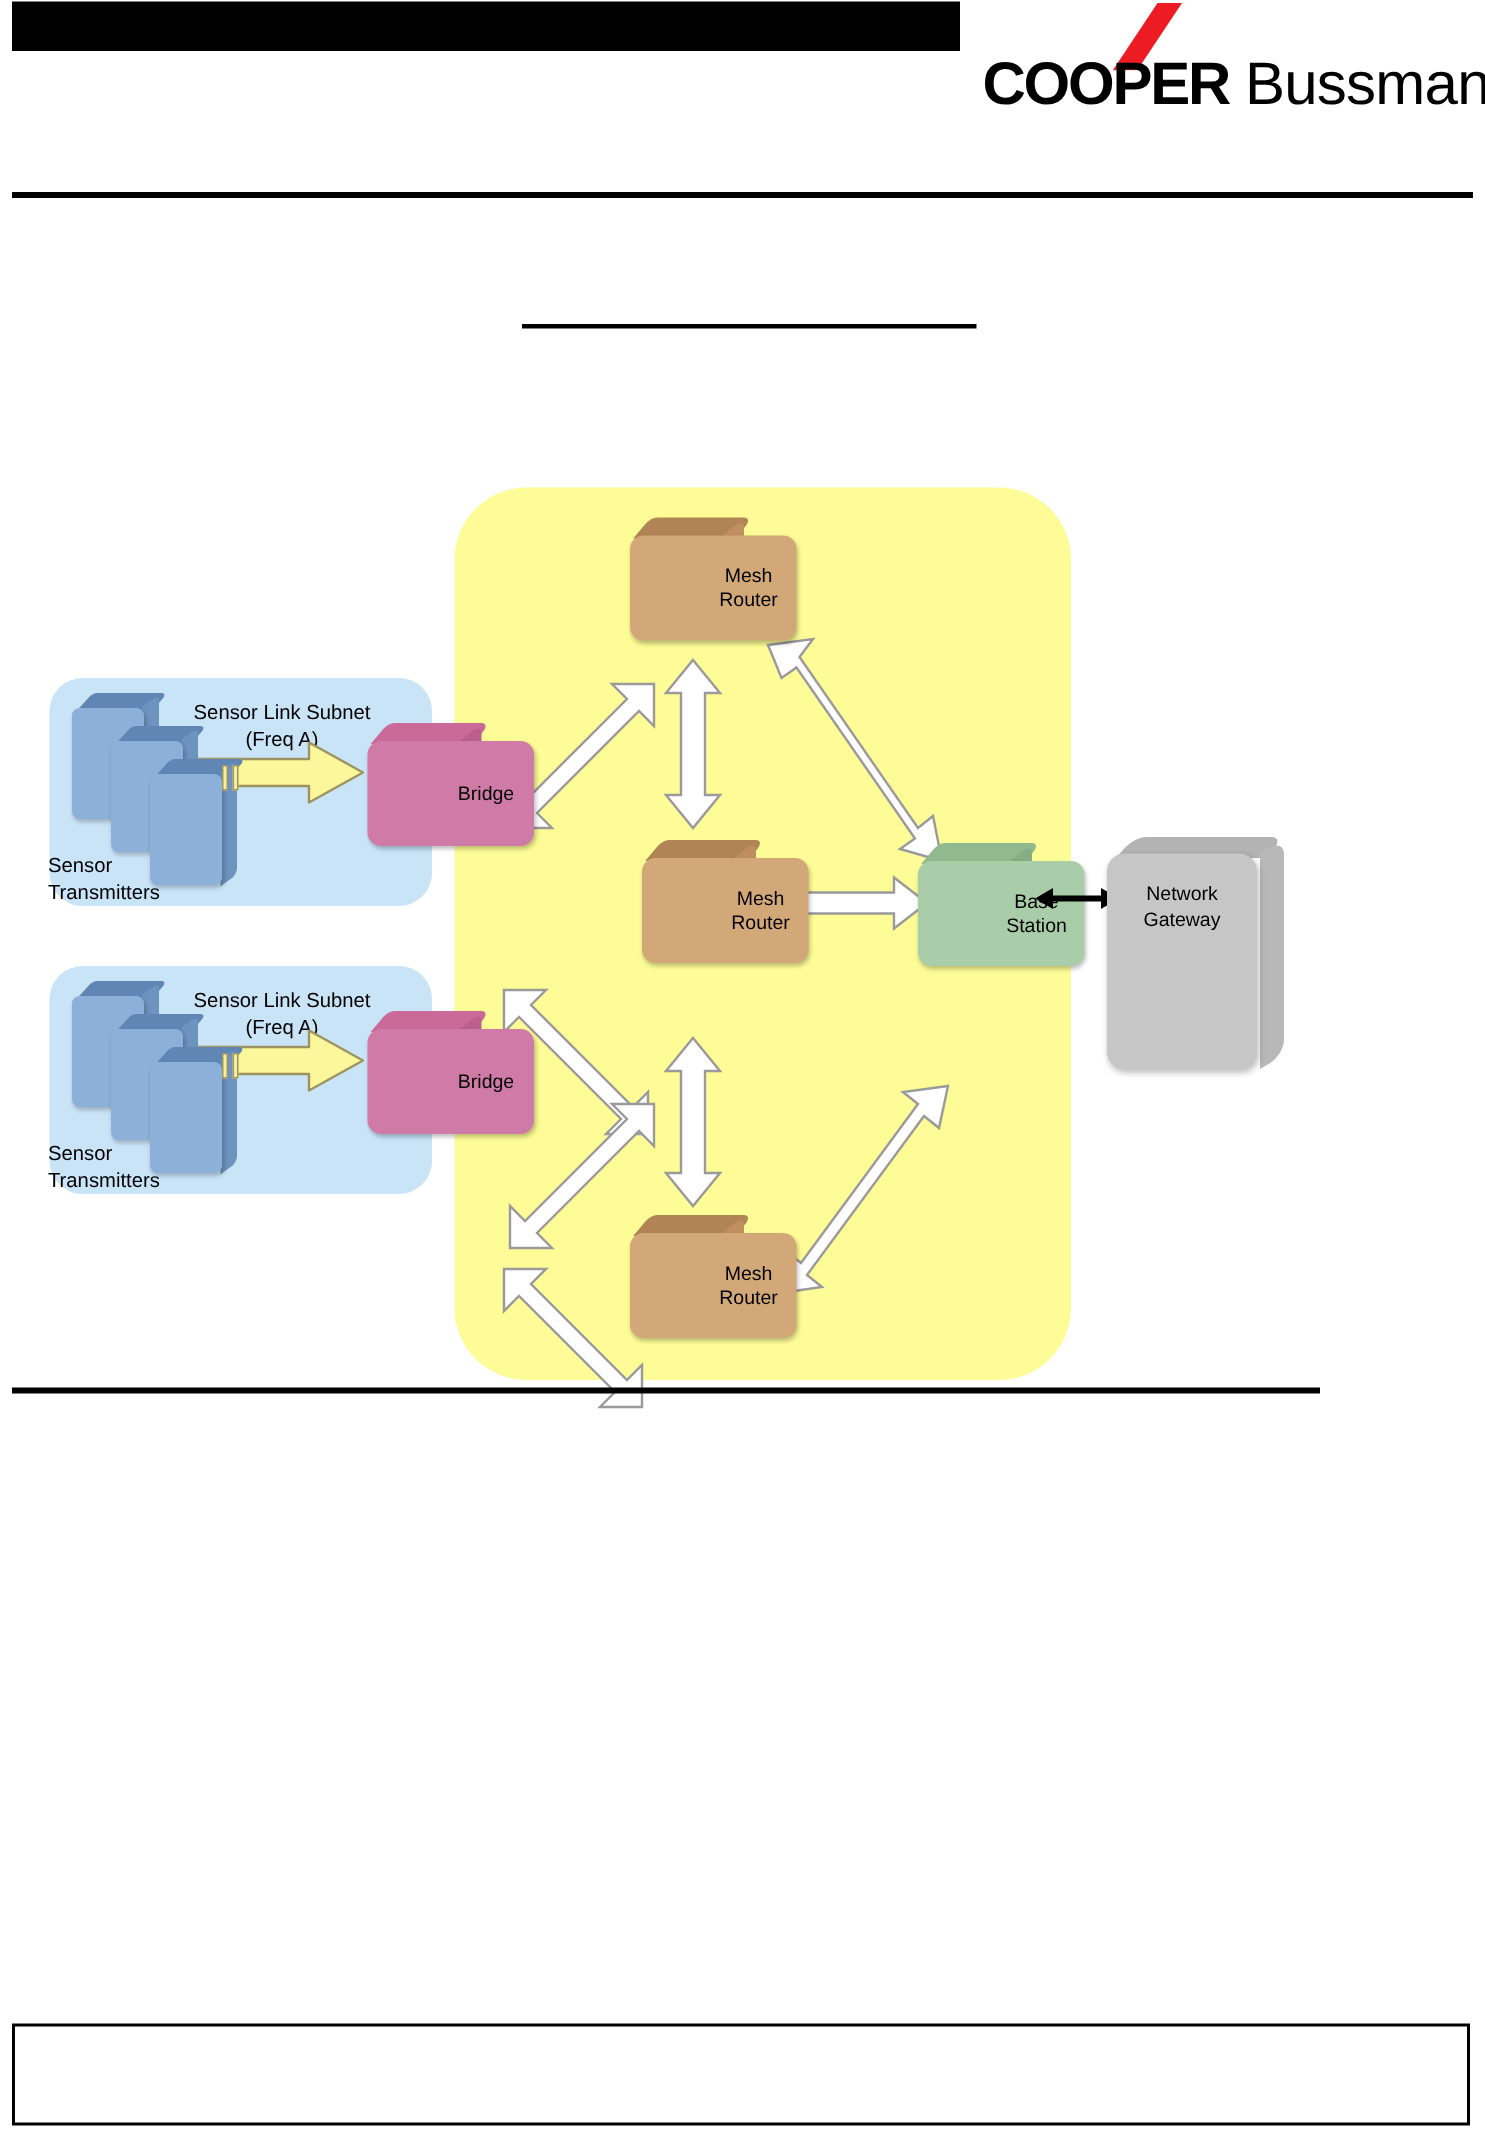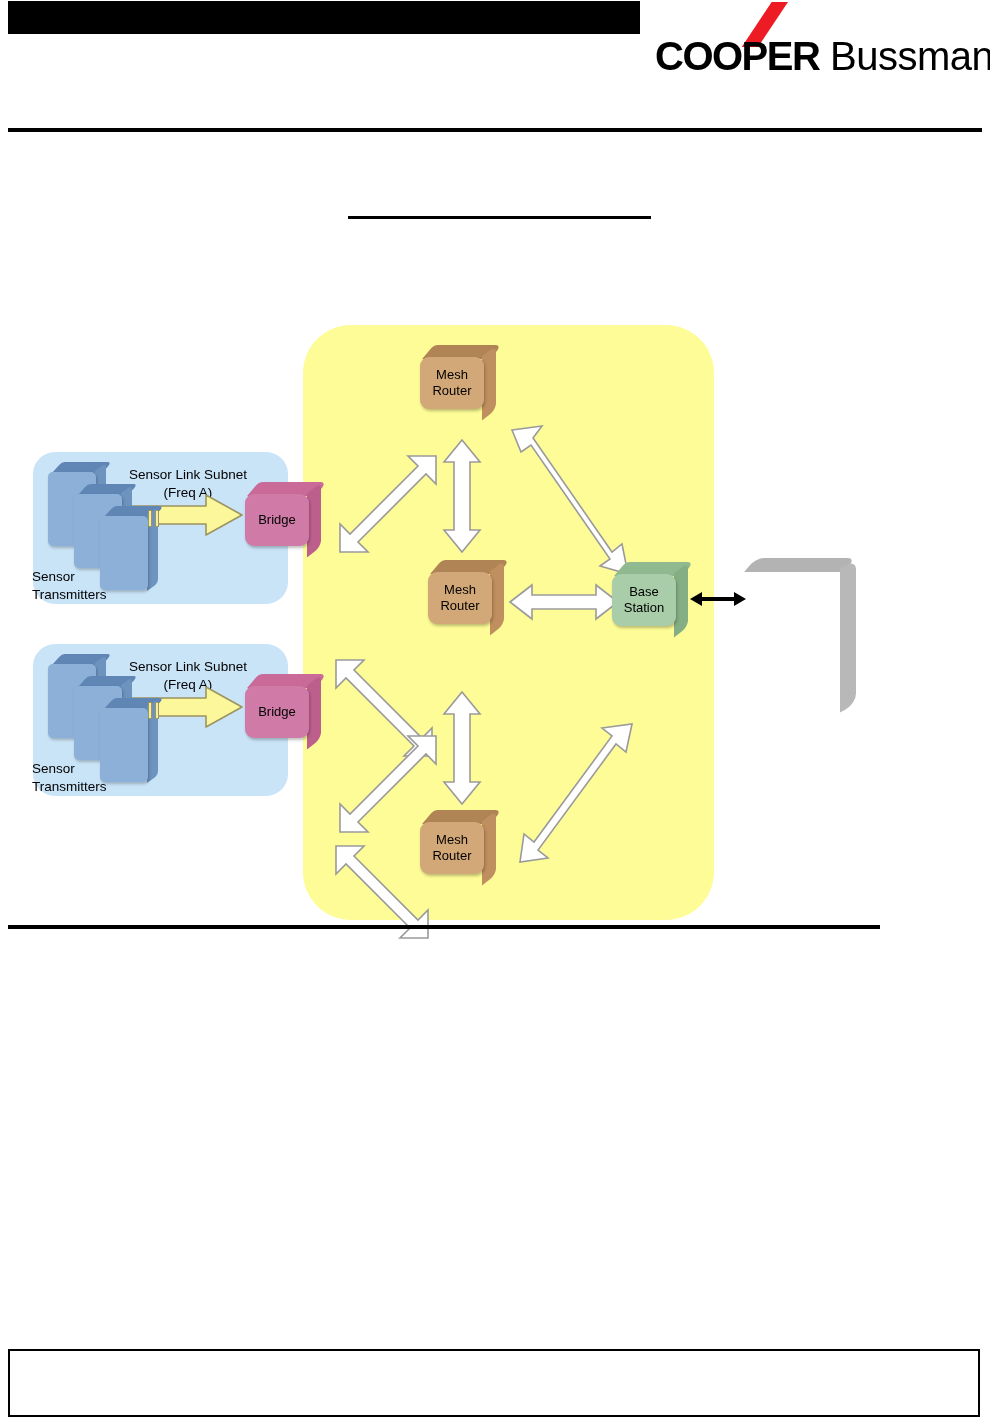--- a/index.html
+++ b/index.html
@@ -169,32 +169,33 @@
     width: 14px;
     height: 64px;
     transform: skewY(-38deg);
     border-radius: 0 6px 6px 0;
   }
   .cube .cube-face {
     position: absolute;
     left: 0px;
     top: 12px;
     width: 64px;
-    height: 52px;
+    height: 70px;
     border-radius: 9px;
     display: flex;
     align-items: center;
     justify-content: center;
     text-align: center;
     color: #000000;
     font-family: "Liberation Sans", sans-serif;
     font-size: 13px;
     line-height: 16px;
     white-space: pre-line;
     box-shadow: 1px 2px 3px rgba(0,0,0,0.25);
+    padding-left: 47px;
   }
 
   
   .cube-router .cube-face { background: #d3a878; }
   .cube-router .cube-top  { background: #b08455; }
   .cube-router .cube-side { background: #c08f5f; }
   
   .cube-bridge .cube-face { background: #d07ba7; }
   .cube-bridge .cube-top  { background: #c96a99; }
   .cube-bridge .cube-side { background: #bd5f8d; }
@@ -577,20 +578,22 @@
         <polygon points="0,9 12,2 12,16"></polygon>
         <polygon points="56,9 44,2 44,16"></polygon>
         <rect x="10" y="7" width="36" height="4"></rect>
       </g>
     </svg>
   </div>
 
   <div id="network-gateway-node">
     <div class="gw-top"></div>
     <div class="gw-side"></div>
+    <div class="gw-face">Network
+Gateway</div>
   </div>
 
 </div>
 
 <div id="diagram-bottom-rule"></div>
 <div id="footer-box">
   <span></span>
 </div>
 
 </body></html>

